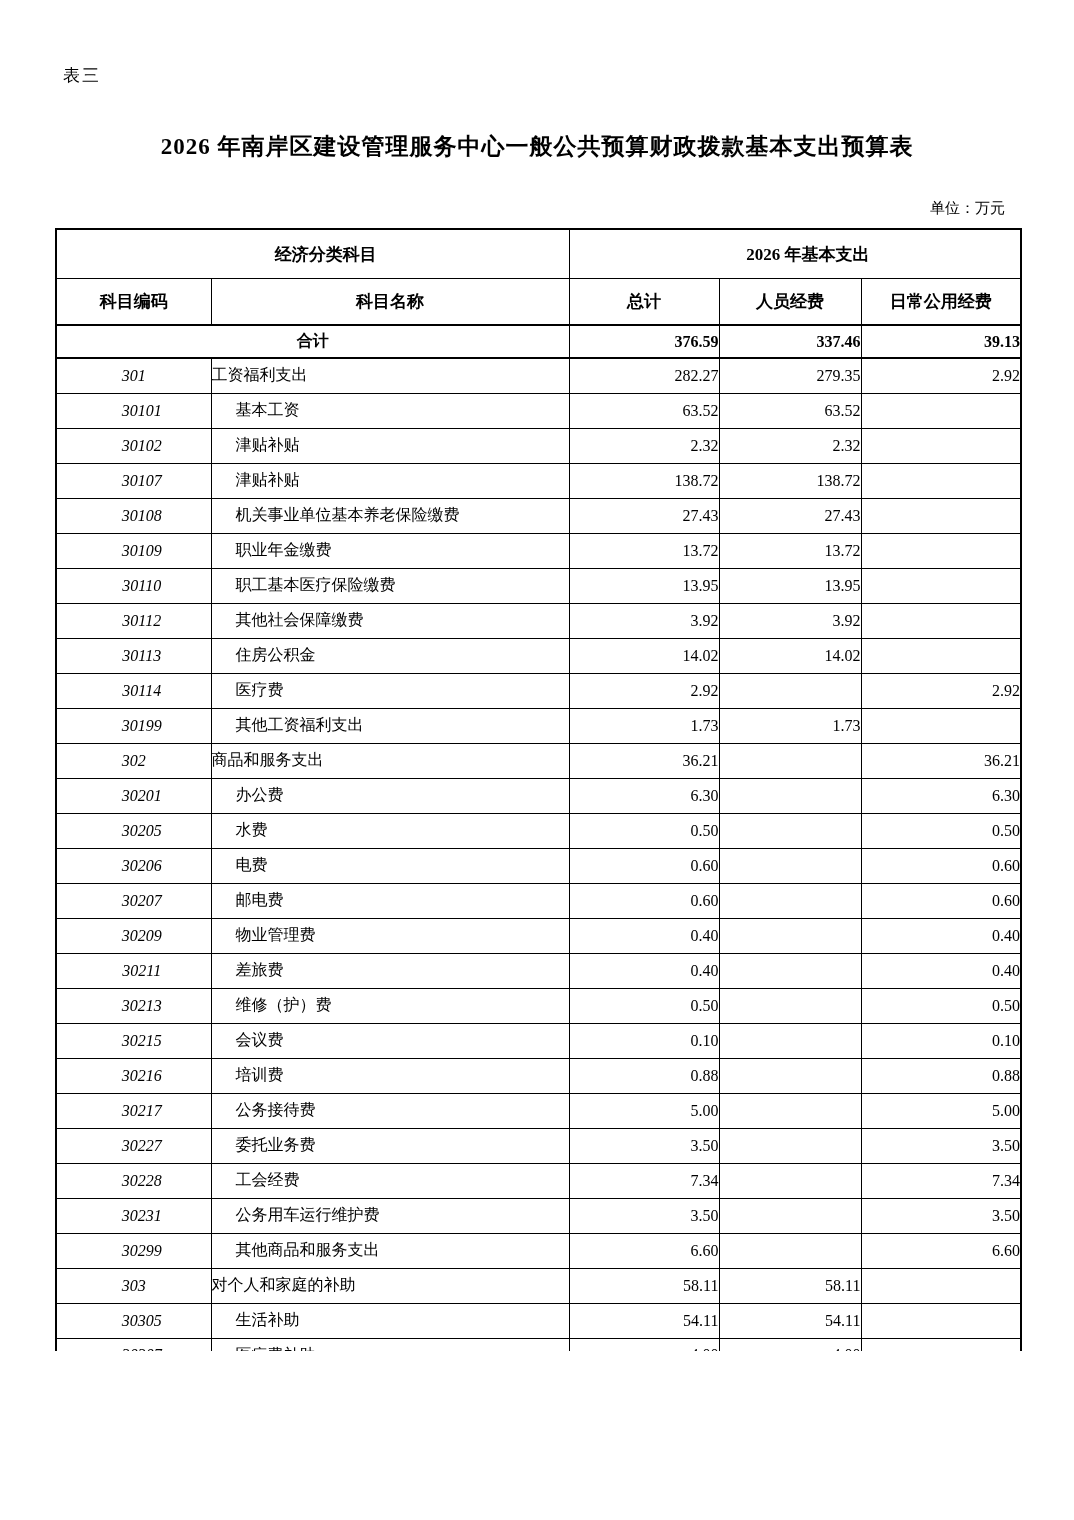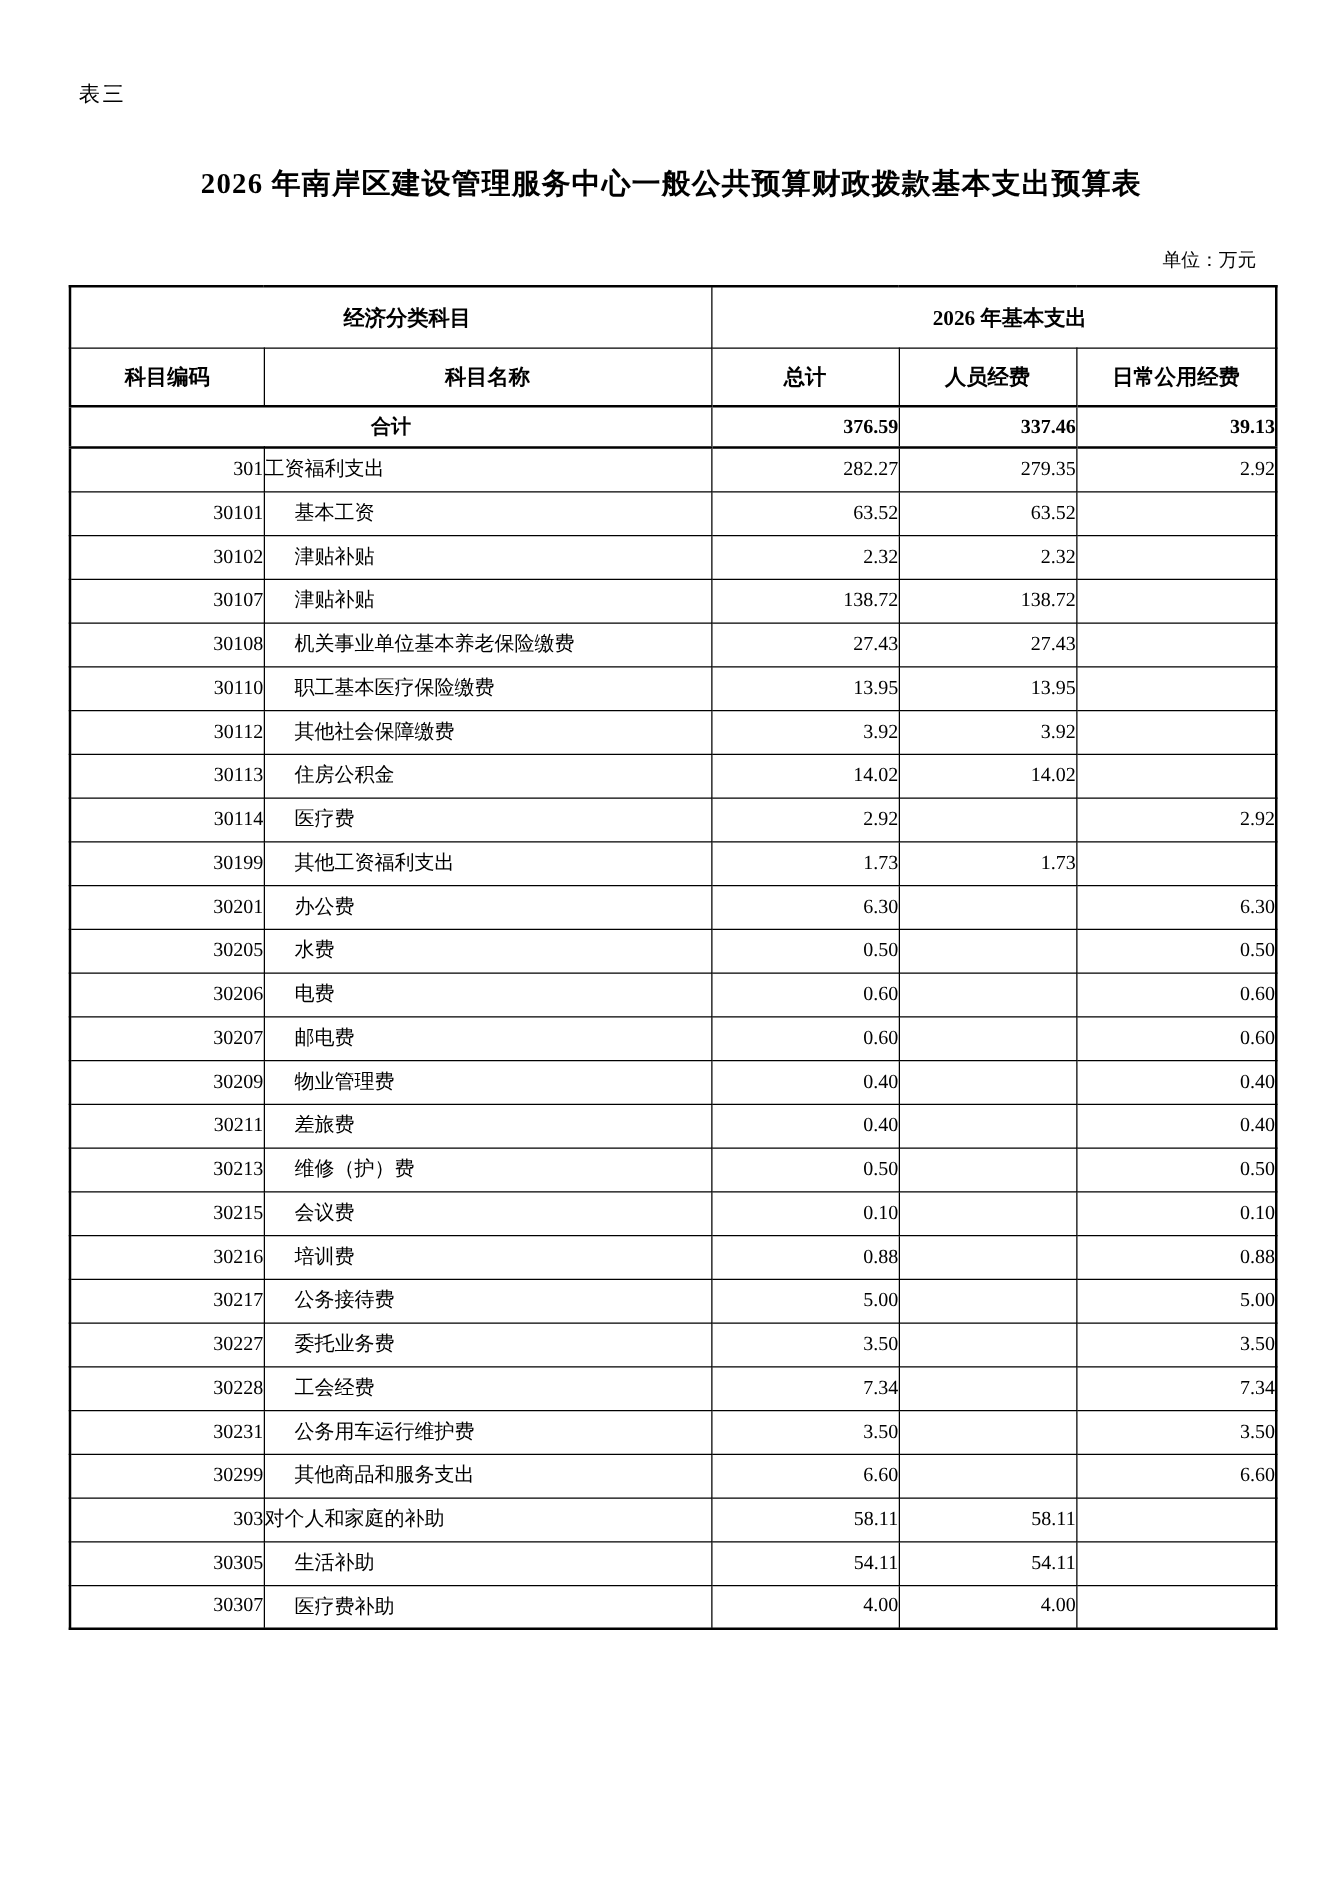--- a/index.html
+++ b/index.html
@@ -75,21 +75,21 @@
   tr.total-row td {
     height: 31px;
     font-weight: bold;
     border-bottom: 2px solid #000 !important;
   }
   tr.total-row td.name-total {
     text-align: center;
     font-size: 16px;
   }
   tbody tr.data-row { height: 35px; }
-  td.code { text-align: right; padding-left: 8px; }
+  td.code { text-align: center; padding-left: 8px; font-style: italic; }
   td.code.lvl2 { padding-left: 16px; }
   td.name { text-align: left; padding-left: 7px; }
   td.name.lvl2 { padding-left: 24px; }
   td.num { text-align: right; padding-right: 14px; }
   .page-number {
     position: absolute;
     top: 1412px;
     right: 64px;
     font-size: 18px;
     font-weight: bold;
@@ -164,20 +164,27 @@
           <td class="num"></td>
         </tr>
         <tr class="data-row">
           <td class="code lvl2">30108</td>
           <td class="name lvl2">机关事业单位基本养老保险缴费</td>
           <td class="num">27.43</td>
           <td class="num">27.43</td>
           <td class="num"></td>
         </tr>
         <tr class="data-row">
+          <td class="code lvl2">30109</td>
+          <td class="name lvl2">职业年金缴费</td>
+          <td class="num">13.72</td>
+          <td class="num">13.72</td>
+          <td class="num"></td>
+        </tr>
+        <tr class="data-row">
           <td class="code lvl2">30110</td>
           <td class="name lvl2">职工基本医疗保险缴费</td>
           <td class="num">13.95</td>
           <td class="num">13.95</td>
           <td class="num"></td>
         </tr>
         <tr class="data-row">
           <td class="code lvl2">30112</td>
           <td class="name lvl2">其他社会保障缴费</td>
           <td class="num">3.92</td>
@@ -199,20 +206,27 @@
           <td class="num">2.92</td>
         </tr>
         <tr class="data-row">
           <td class="code lvl2">30199</td>
           <td class="name lvl2">其他工资福利支出</td>
           <td class="num">1.73</td>
           <td class="num">1.73</td>
           <td class="num"></td>
         </tr>
         <tr class="data-row">
+          <td class="code lvl1">302</td>
+          <td class="name lvl1">商品和服务支出</td>
+          <td class="num">36.21</td>
+          <td class="num"></td>
+          <td class="num">36.21</td>
+        </tr>
+        <tr class="data-row">
           <td class="code lvl2">30201</td>
           <td class="name lvl2">办公费</td>
           <td class="num">6.30</td>
           <td class="num"></td>
           <td class="num">6.30</td>
         </tr>
         <tr class="data-row">
           <td class="code lvl2">30205</td>
           <td class="name lvl2">水费</td>
           <td class="num">0.50</td>

